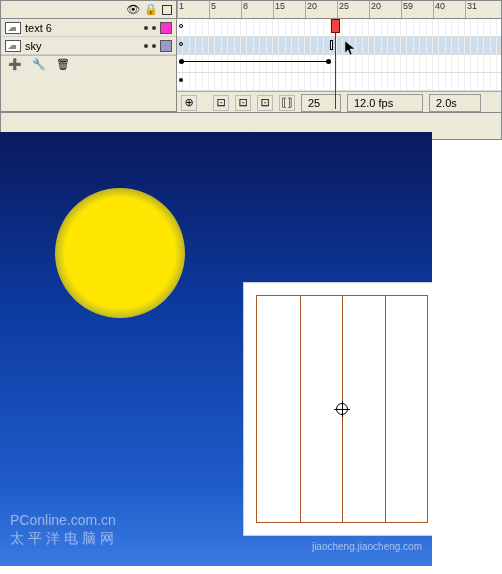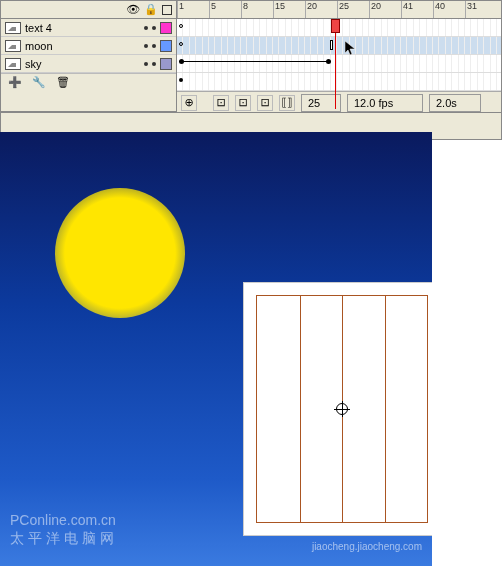--- a/index.html
+++ b/index.html
@@ -55,31 +55,24 @@
 
 <div class="panel layers-panel">
   <div class="layers-header">
     <span title="visibility">👁</span>
     <span>🔒</span>
     <span class="square"></span>
   </div>
   <div id="layer-rows">
       <div class="layer-row">
         <span class="layer-icon"></span>
-        <span class="layer-name">text 4</span>
+        <span class="layer-name">text 6</span>
         <span class="dot"></span>
         <span class="dot"></span>
         <span class="color-swatch" style="background:#ff33cc"></span>
-      </div>
-      <div class="layer-row">
-        <span class="layer-icon"></span>
-        <span class="layer-name">moon</span>
-        <span class="dot"></span>
-        <span class="dot"></span>
-        <span class="color-swatch" style="background:#6699ff"></span>
       </div>
       <div class="layer-row">
         <span class="layer-icon"></span>
         <span class="layer-name">sky</span>
         <span class="dot"></span>
         <span class="dot"></span>
         <span class="color-swatch" style="background:#9999cc"></span>
       </div>
     </div>
   <div class="layers-footer">
@@ -91,21 +84,21 @@
 
 <div class="panel timeline-panel">
   <div class="timeline-ruler" id="timeline-ruler">
       <div class="ruler-tick">1</div>
       <div class="ruler-tick">5</div>
       <div class="ruler-tick">8</div>
       <div class="ruler-tick">15</div>
       <div class="ruler-tick">20</div>
       <div class="ruler-tick">25</div>
       <div class="ruler-tick">20</div>
-      <div class="ruler-tick">41</div>
+      <div class="ruler-tick">59</div>
       <div class="ruler-tick">40</div>
       <div class="ruler-tick">31</div>
     </div>
   <div class="timeline-tracks">
     <div class="track-row">
       <div style="position:absolute;left:2px;top:5px;width:4px;height:4px;border:1px solid #000;border-radius:50%"></div>
     </div>
     <div class="track-row" style="background-color:#cde">
       <div style="position:absolute;left:2px;top:5px;width:4px;height:4px;border:1px solid #000;border-radius:50%"></div>
       <div class="keyframe" style="left:153px"></div>

